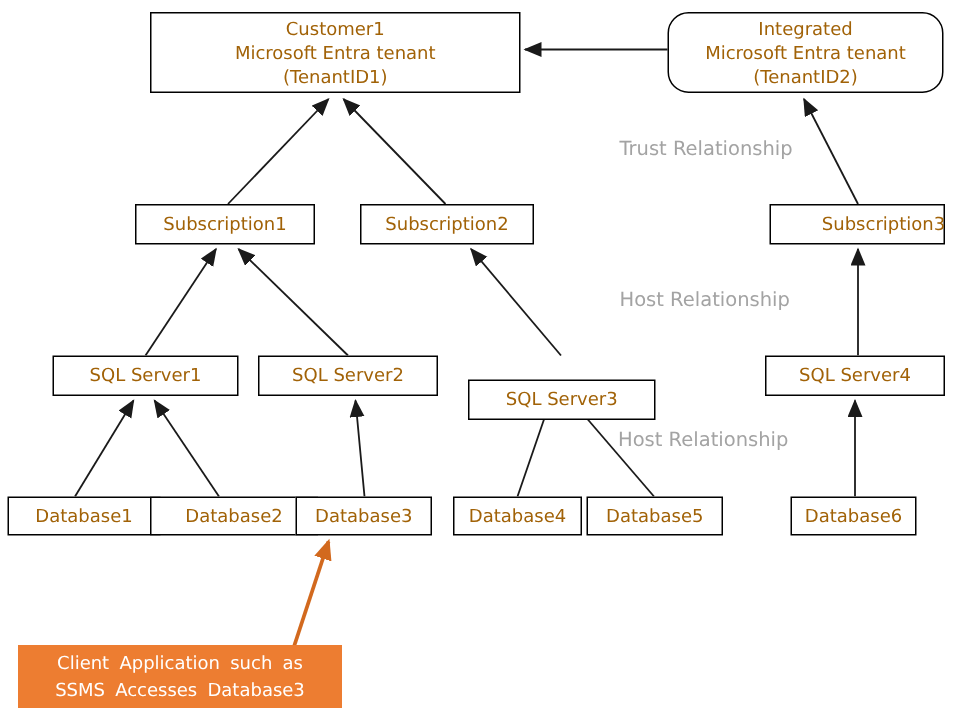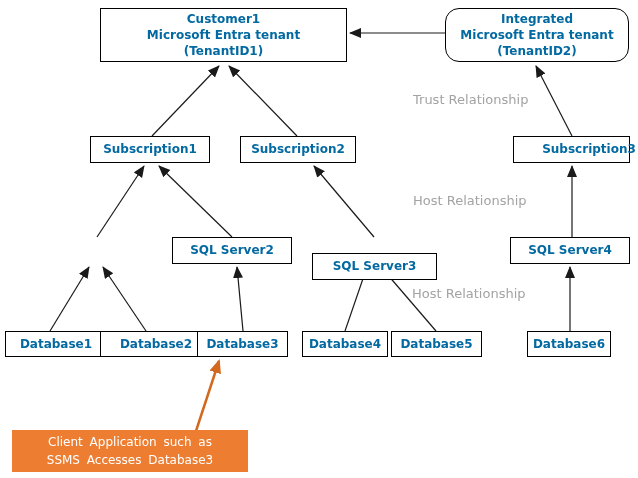--- a/index.html
+++ b/index.html
@@ -5,23 +5,22 @@
   html, body { margin: 0; padding: 0; background: #ffffff; }
   #canvas {
     position: relative; width: 638px; height: 478px; background: #ffffff;
     font-family: "DejaVu Sans", "Liberation Sans", sans-serif; overflow: hidden;
   }
   #arrows { position: absolute; left: 0; top: 0; pointer-events: none; }
   .node {
     position: absolute; background: #ffffff; border: 1px solid #1a1a1a;
     box-sizing: border-box; display: flex; flex-direction: column;
     align-items: center; justify-content: center;
-    font-size: 12px; color: #0369a1; text-align: center; line-height: 1.35;
+    font-size: 12px; color: #a16207; text-align: center; line-height: 1.35;
     white-space: nowrap;
-    font-weight: bold;
   }
   .node span { display: block; }
   #tenant1 { left: 100px; top: 8px;  width: 247px; height: 54px; }
   #tenant2 { left: 445px; top: 8px;  width: 184px; height: 54px; }
   #sub1 { left: 90px;  top: 136px; width: 120px; height: 27px; }
   #sub2 { left: 240px; top: 136px; width: 116px; height: 27px; }
   #sub3 { left: 513px; top: 136px; width: 117px; height: 27px; padding-left: 35px; }
   #sql1 { left: 35px;  top: 237px; width: 124px; height: 27px; }
   #sql2 { left: 172px; top: 237px; width: 120px; height: 27px; }
   #sql3 { left: 312px; top: 237px; width: 125px; height: 27px; }
@@ -30,21 +29,21 @@
   #db2 { left: 100px; top: 331px; width: 112px; height: 26px; }
   #db3 { left: 197px; top: 331px; width: 91px; height: 26px; }
   #db4 { left: 302px; top: 331px; width: 86px; height: 26px; }
   #db5 { left: 391px; top: 331px; width: 91px; height: 26px; }
   #db6 { left: 527px; top: 331px; width: 84px; height: 26px; }
   .rel-label { position: absolute; font-size: 13px; white-space: nowrap; }
   #trust { left: 413px; top: 92px; }
   #host1 { left: 413px; top: 193px; }
   #host2 { left: 412px; top: 286px; }
   #callout {
-    position: absolute; left: 12px; top: 430px; width: 236px; height: 42px;
+    position: absolute; left: 12px; top: 430px; width: 216px; height: 42px;
     display: flex; flex-direction: column; align-items: center; justify-content: center;
     font-size: 12px; line-height: 1.5; word-spacing: 3px; text-align: center;
     white-space: nowrap;
   }
 </style>
 </head>
 <body>
 
 <div id="canvas">
 
@@ -82,20 +81,21 @@
   <div class="node" id="tenant2" style="border-color: rgb(0, 0, 0); background: rgb(255, 255, 255); border-radius: 14px;">
     <span>Integrated</span>
     <span>Microsoft Entra tenant</span>
     <span>(TenantID2)</span>
   </div>
 
   <div class="node" id="sub1" style="border-color: rgb(0, 0, 0); background: rgb(255, 255, 255);">Subscription1</div>
   <div class="node" id="sub2" style="border-color: rgb(0, 0, 0); background: rgb(255, 255, 255);">Subscription2</div>
   <div class="node" id="sub3" style="border-color: rgb(0, 0, 0); background: rgb(255, 255, 255);">Subscription3</div>
 
+  <div class="node" id="sql1" style="border-color: rgb(0, 0, 0); background: rgb(255, 255, 255);">SQL Server1</div>
   <div class="node" id="sql2" style="border-color: rgb(0, 0, 0); background: rgb(255, 255, 255);">SQL Server2</div>
   <div class="node" id="sql3" style="border-color: rgb(0, 0, 0); background: rgb(255, 255, 255); margin-top: 16px;">SQL Server3</div>
   <div class="node" id="sql4" style="border-color: rgb(0, 0, 0); background: rgb(255, 255, 255);">SQL Server4</div>
 
   <div class="node" id="db1" style="border-color: rgb(0, 0, 0); background: rgb(255, 255, 255);">Database1</div>
   <div class="node" id="db2" style="border-color: rgb(0, 0, 0); background: rgb(255, 255, 255);">Database2</div>
   <div class="node" id="db3" style="border-color: rgb(0, 0, 0); background: rgb(255, 255, 255);">Database3</div>
   <div class="node" id="db4" style="border-color: rgb(0, 0, 0); background: rgb(255, 255, 255);">Database4</div>
   <div class="node" id="db5" style="border-color: rgb(0, 0, 0); background: rgb(255, 255, 255);">Database5</div>
   <div class="node" id="db6" style="border-color: rgb(0, 0, 0); background: rgb(255, 255, 255);">Database6</div>

